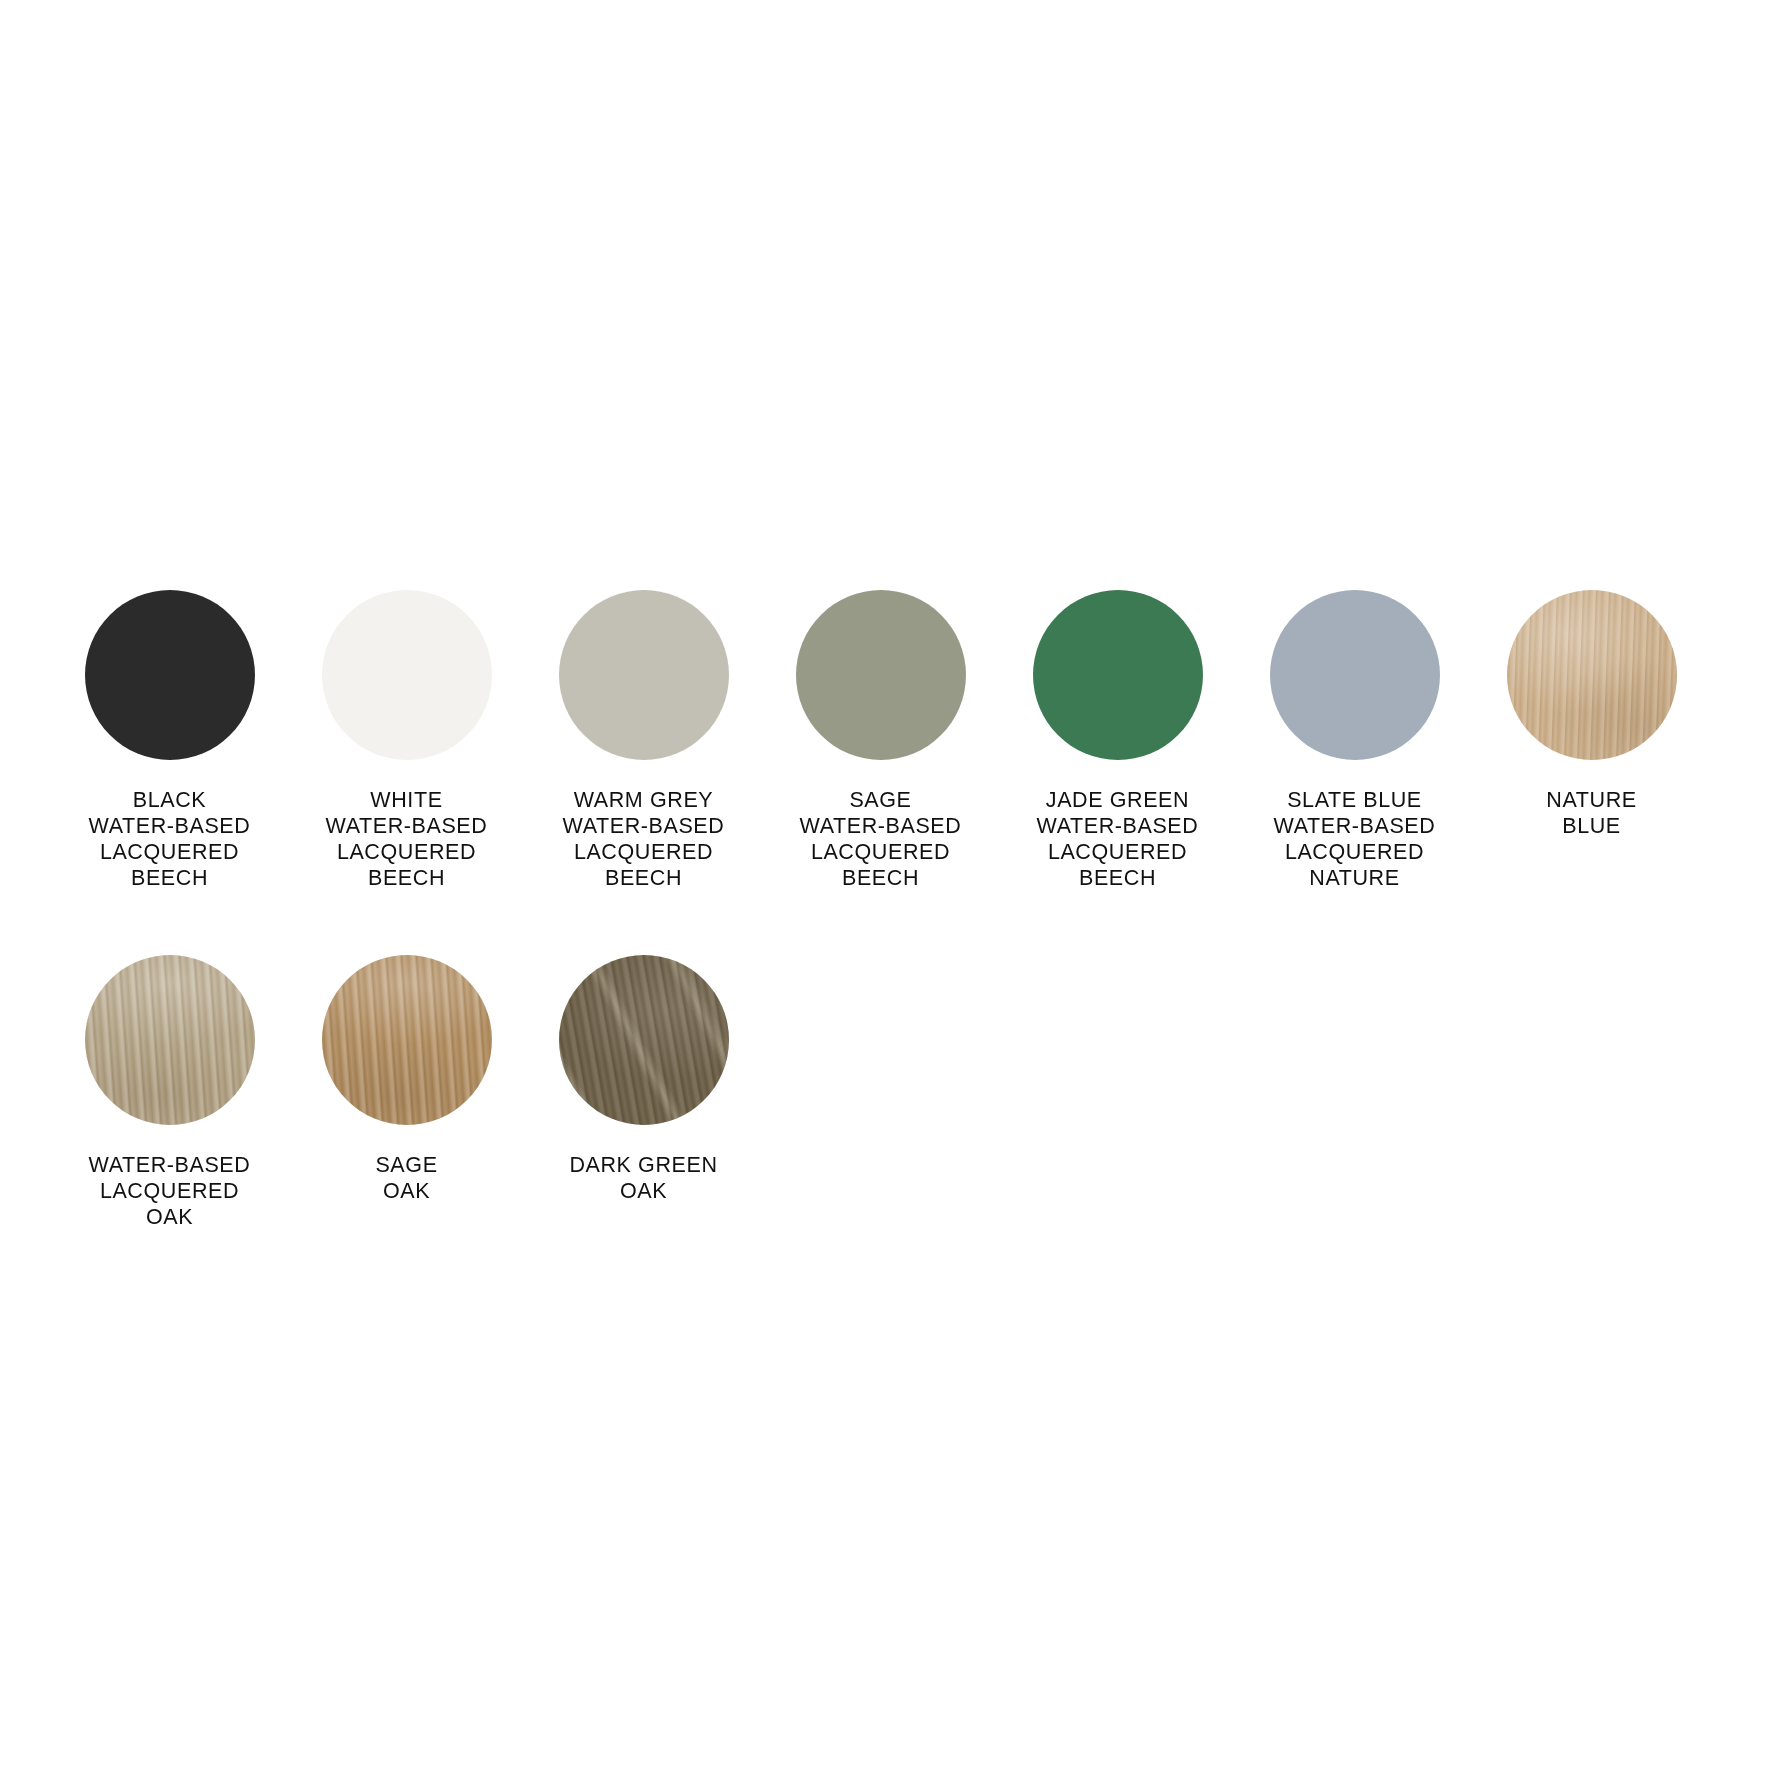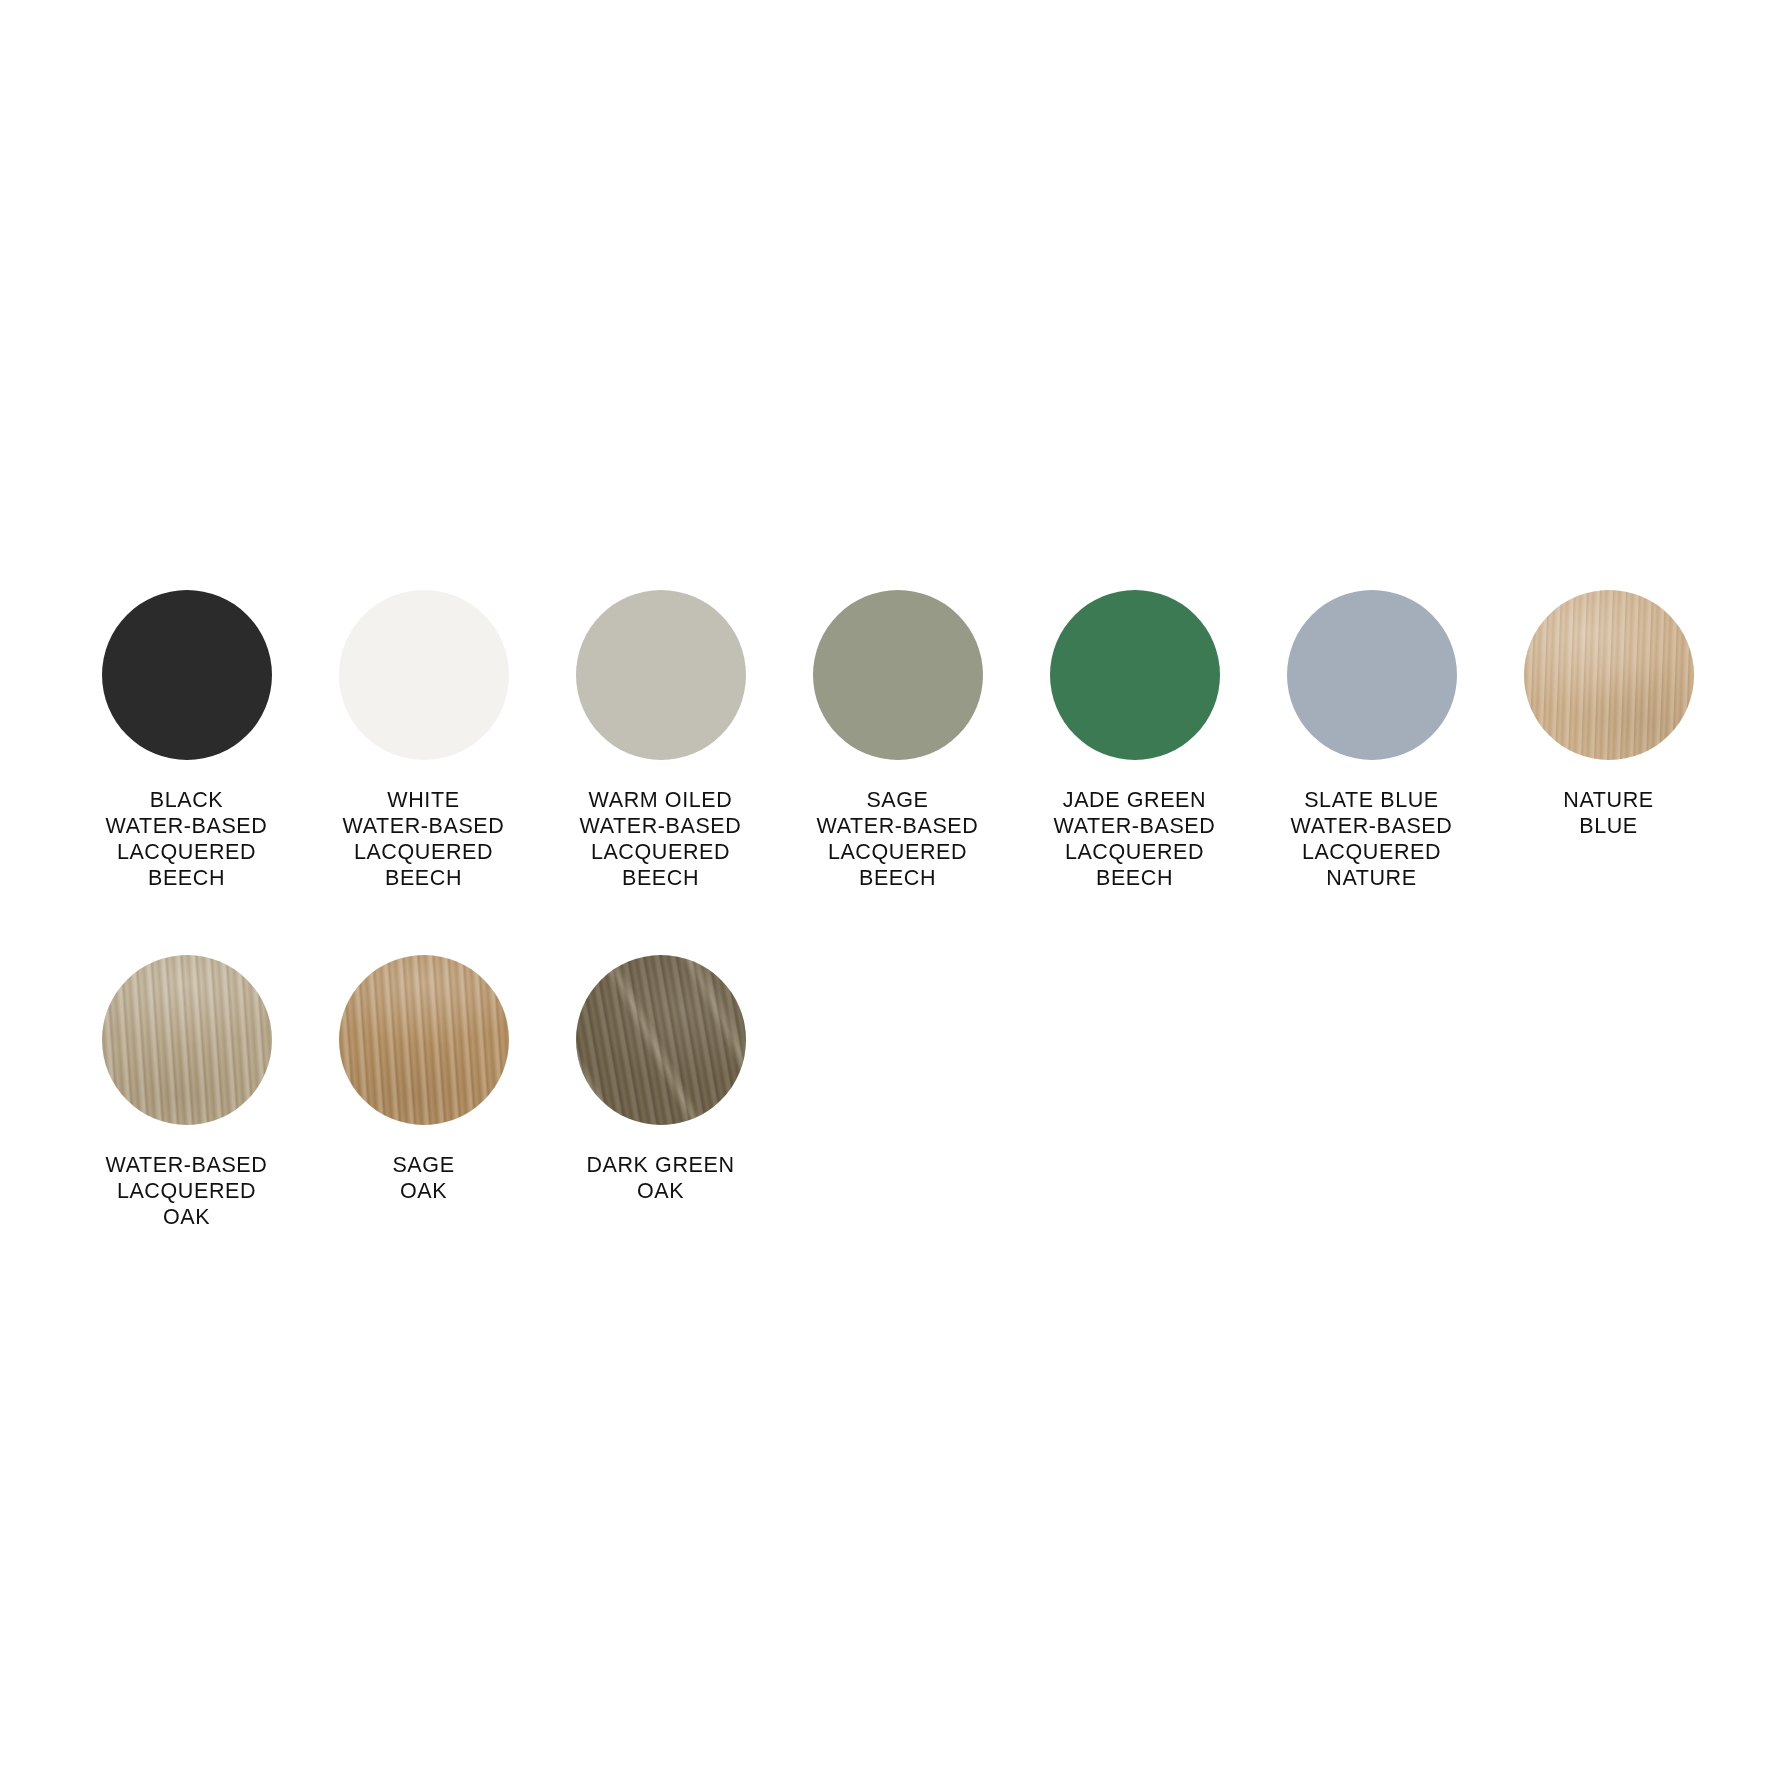--- a/index.html
+++ b/index.html
@@ -17,21 +17,21 @@
 
   .sheet {
     position: relative;
     width: 1771px;
     height: 1771px;
     background: #ffffff;
   }
 
   .swatch-grid {
     position: absolute;
-    left: 68px;
+    left: 51px;
     top: 590px;
     width: 1660px;
   }
 
   .swatch-row {
     display: flex;
     flex-direction: row;
     align-items: flex-start;
     gap: 0px;
   }
@@ -152,21 +152,21 @@
       <div class="swatch-cell">
         <div class="swatch-disc" style="background-color:#f4f2ee;"></div>
         <div class="swatch-label">WHITE
 WATER-BASED
 LACQUERED
 BEECH</div>
       </div>
 
       <div class="swatch-cell">
         <div class="swatch-disc" style="background-color:#c2bfb5;"></div>
-        <div class="swatch-label">WARM OILED
+        <div class="swatch-label">WARM GREY
 WATER-BASED
 LACQUERED
 BEECH</div>
       </div>
 
       <div class="swatch-cell">
         <div class="swatch-disc" style="background-color:#969a86;"></div>
         <div class="swatch-label">SAGE
 WATER-BASED
 LACQUERED

